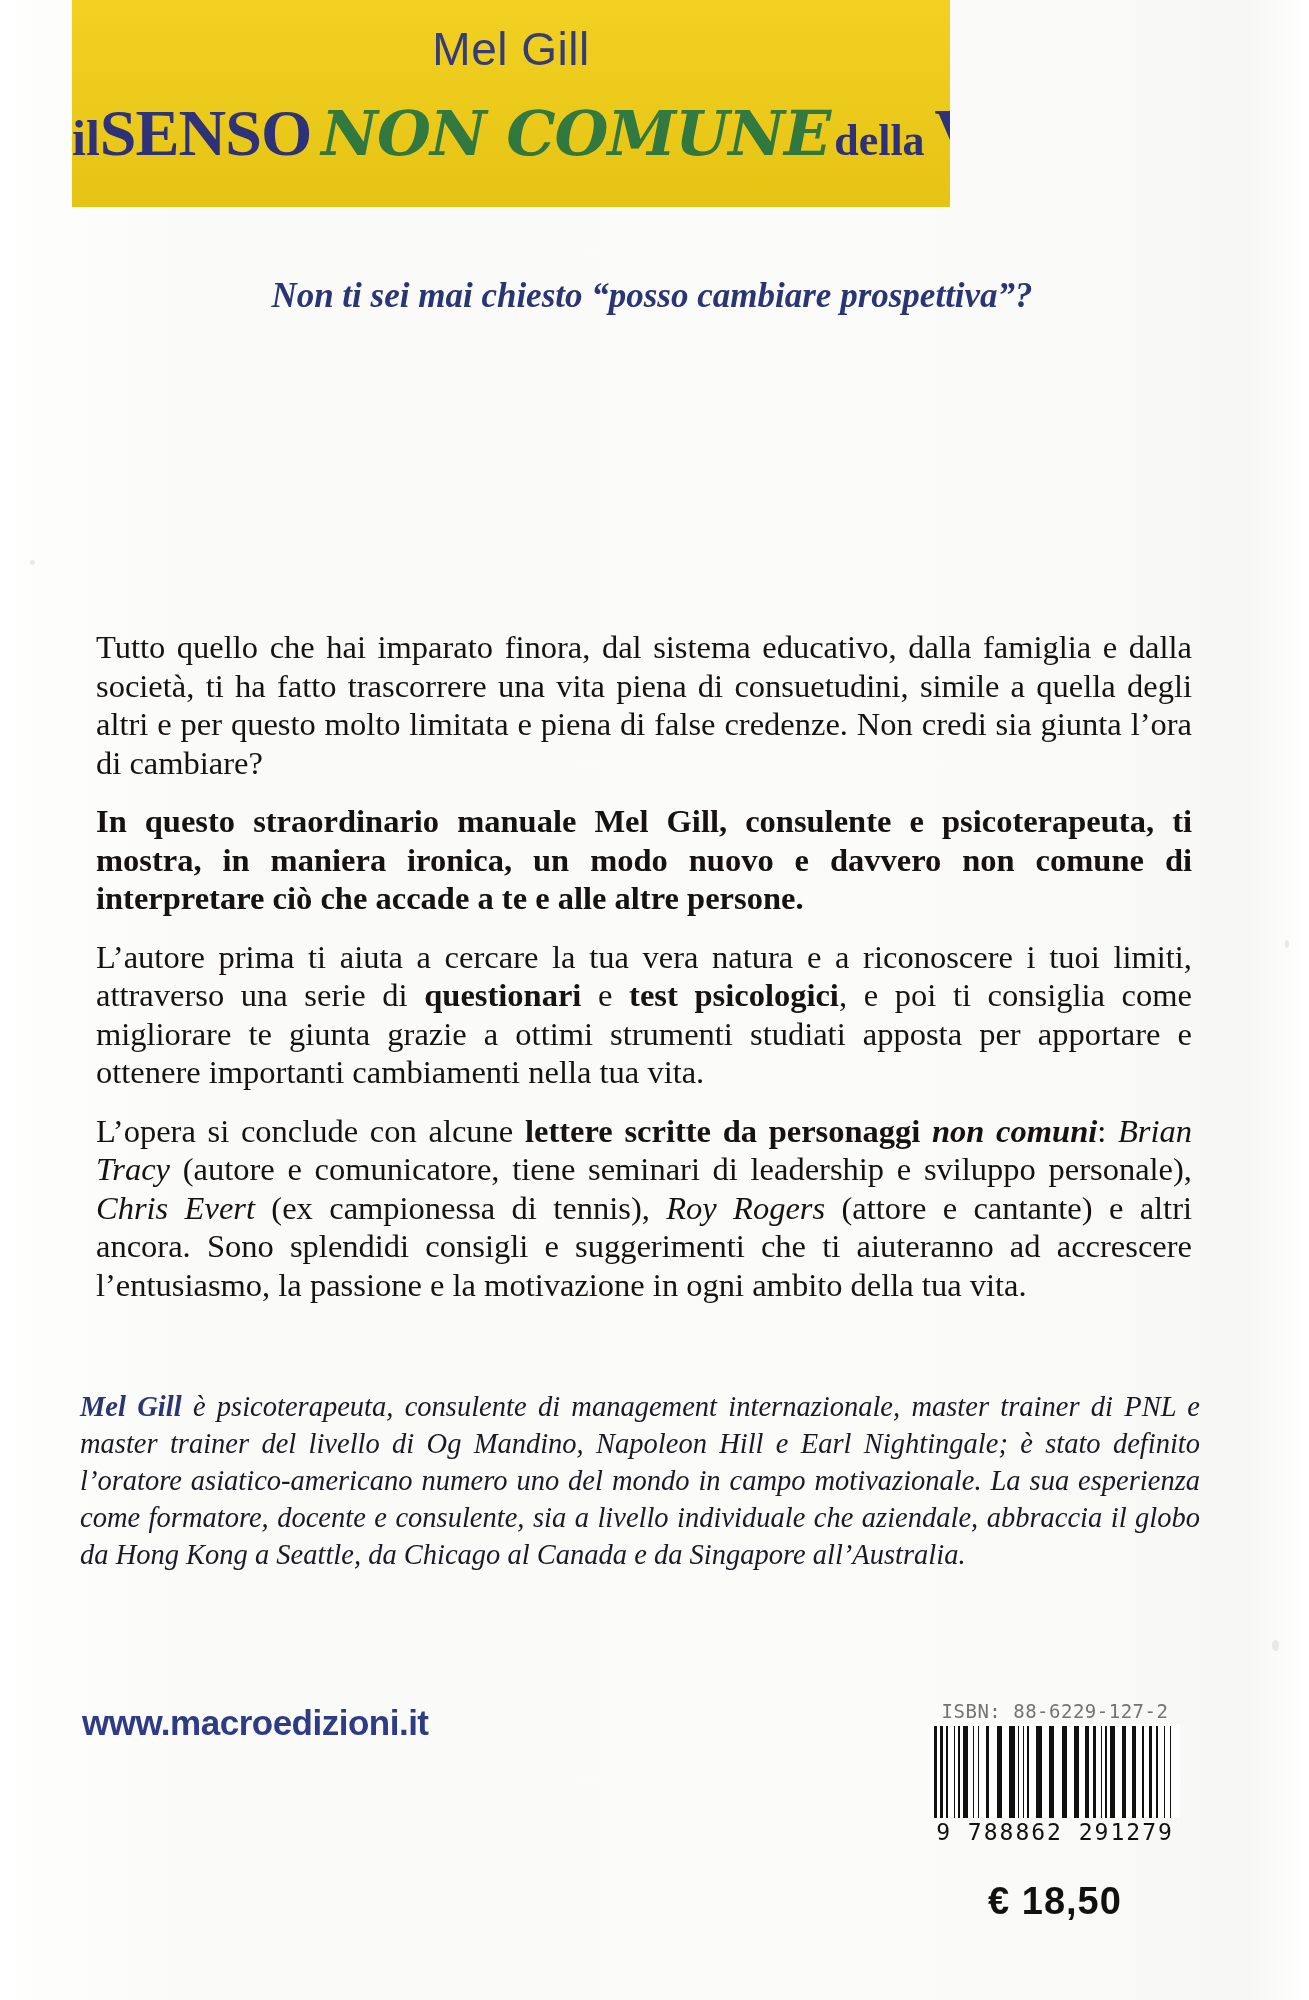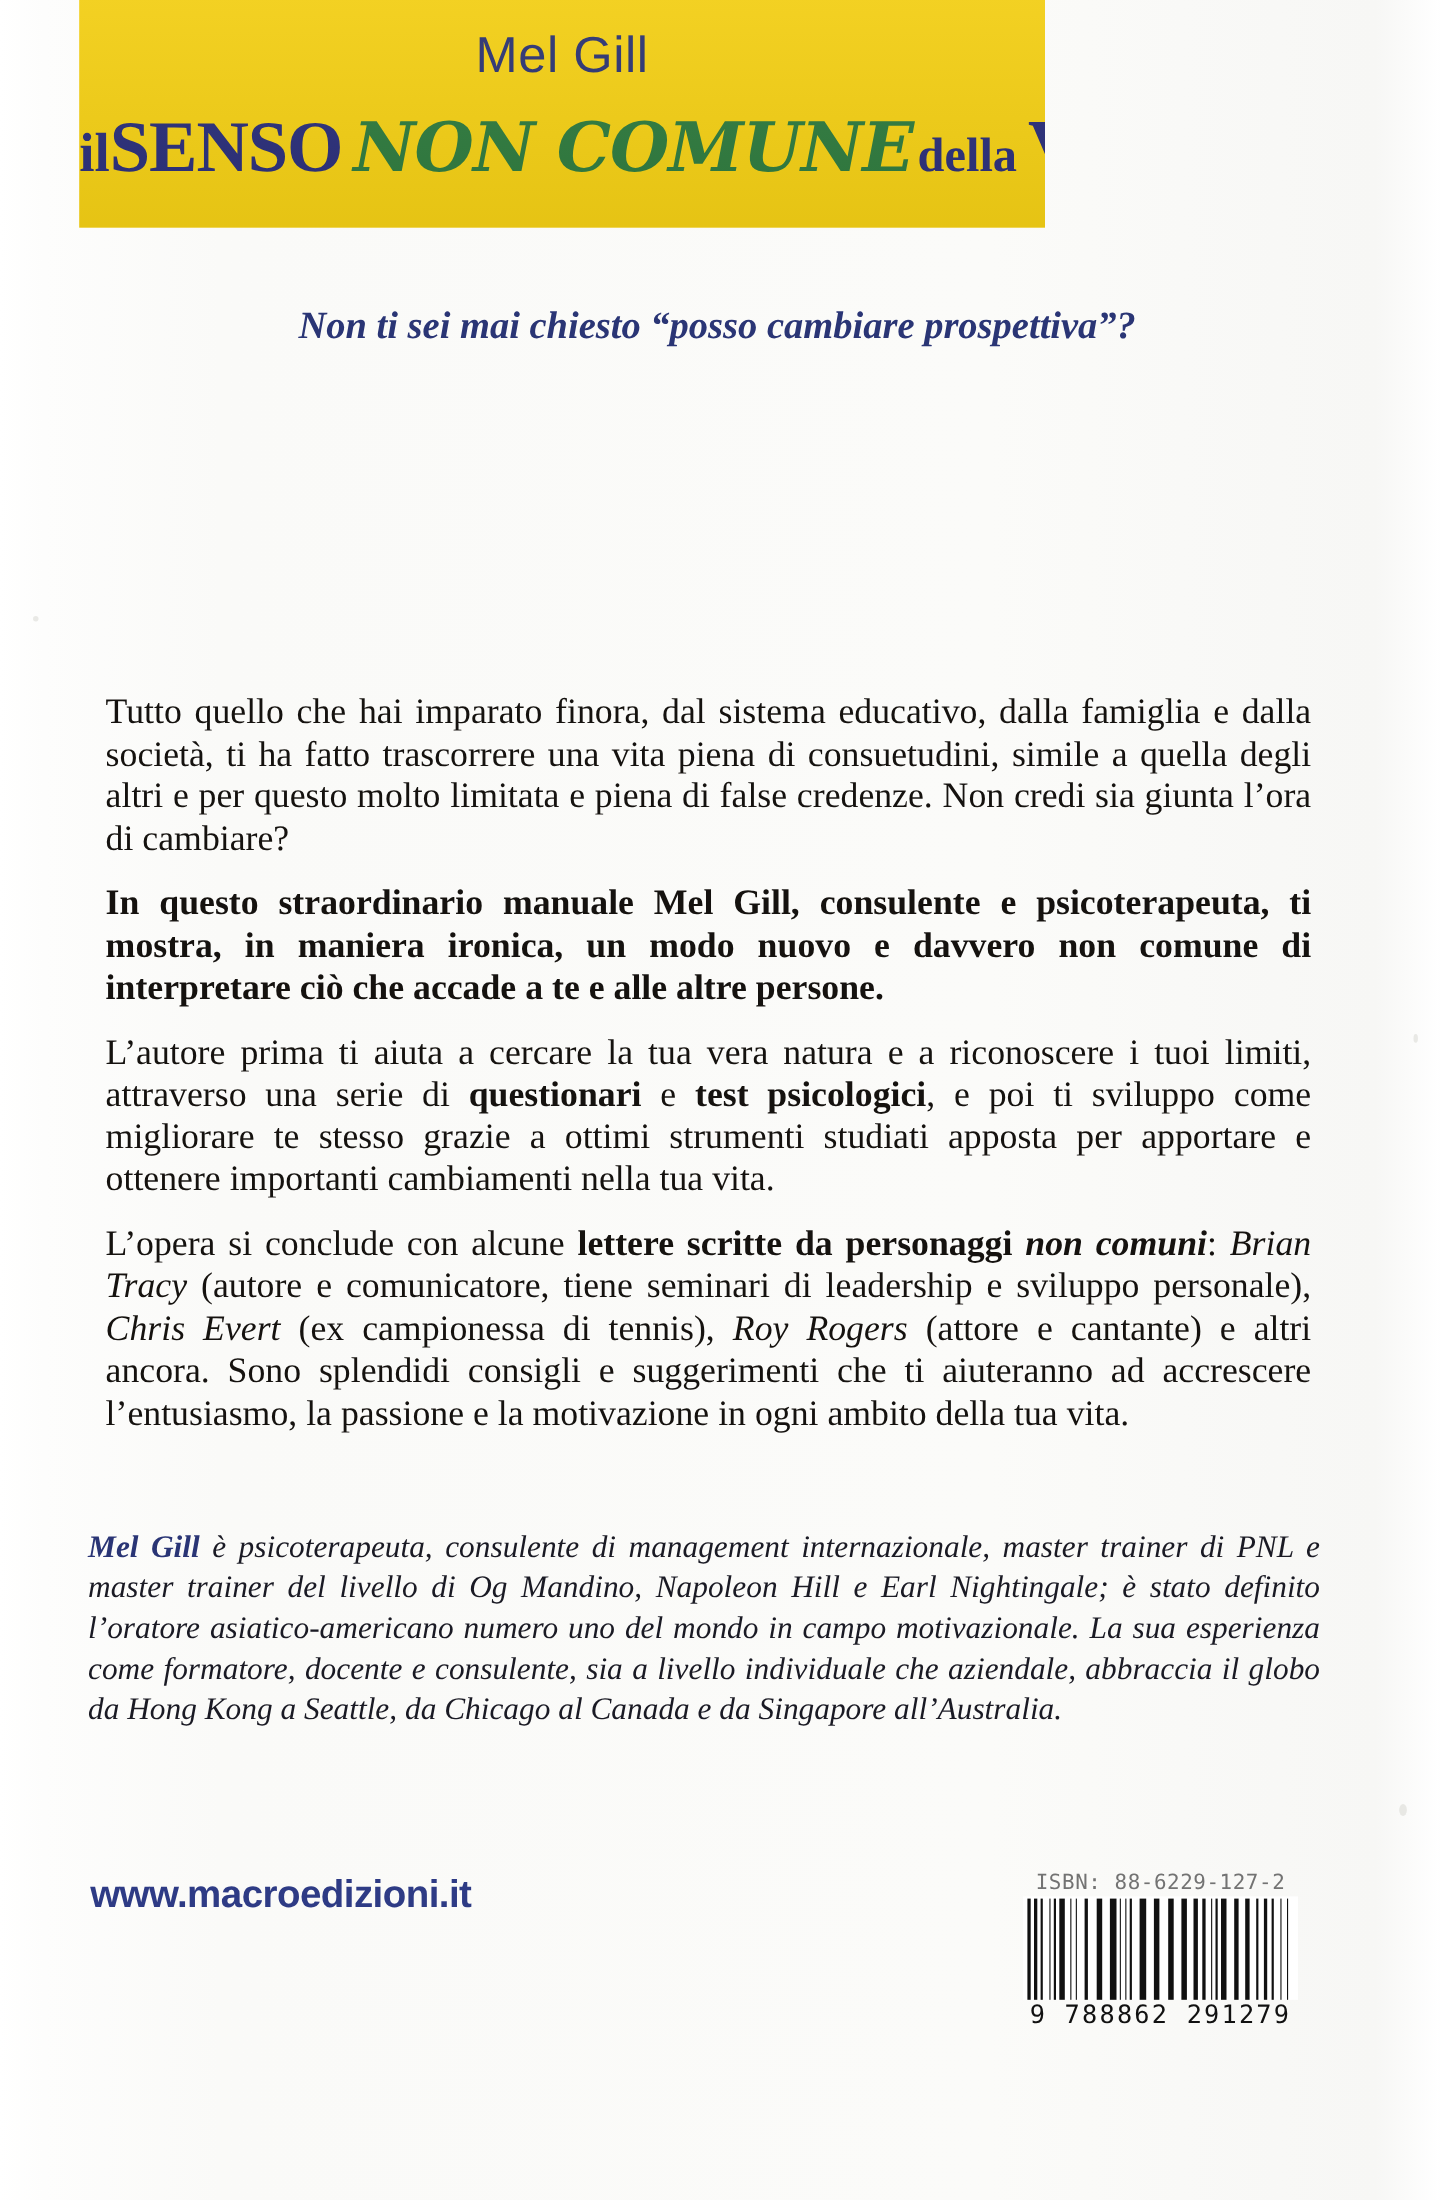--- a/index.html
+++ b/index.html
@@ -234,21 +234,21 @@
     </div>
   </div>
 
   <div class="intro">
     <div>Non ti sei mai chiesto “posso cambiare prospettiva”?</div>
   </div>
 
   <div class="body-copy">
     <p>Tutto quello che hai imparato finora, dal sistema educativo, dalla famiglia e dalla società, ti ha fatto trascorrere una vita piena di consuetudini, simile a quella degli altri e per questo molto limitata e piena di false credenze. Non credi sia giunta l’ora di cambiare?</p>
     <p class="bold">In questo straordinario manuale Mel Gill, consulente e psicoterapeuta, ti mostra, in maniera ironica, un modo nuovo e davvero non comune di interpretare ciò che accade a te e alle altre persone.</p>
-    <p><span>L’autore prima ti aiuta a cercare la tua vera natura e a riconoscere i tuoi limiti, attraverso una serie di </span><b>questionari</b><span> e </span><b>test psicologici</b><span>, e poi ti sviluppo come migliorare te stesso grazie a ottimi strumenti studiati apposta per apportare e ottenere importanti cambiamenti nella tua vita.</span></p>
+    <p><span>L’autore prima ti aiuta a cercare la tua vera natura e a riconoscere i tuoi limiti, attraverso una serie di </span><b>questionari</b><span> e </span><b>test psicologici</b><span>, e poi ti consiglia come migliorare te giunta grazie a ottimi strumenti studiati apposta per apportare e ottenere importanti cambiamenti nella tua vita.</span></p>
     <p><span>L’opera si conclude con alcune </span><b>lettere scritte da personaggi </b><b><i>non comuni</i></b><span>: </span><i>Brian Tracy</i><span> (autore e comunicatore, tiene seminari di leadership e sviluppo personale), </span><i>Chris Evert</i><span> (ex campionessa di tennis), </span><i>Roy Rogers</i><span> (attore e cantante) e altri ancora. Sono splendidi consigli e suggerimenti che ti aiuteranno ad accrescere l’entusiasmo, la passione e la motivazione in ogni ambito della tua vita.</span></p>
   </div>
 
   <div class="bio">
     <span class="name">Mel Gill</span><span> è psicoterapeuta, consulente di management internazionale, master trainer di PNL e master trainer del livello di Og Mandino, Napoleon Hill e Earl Nightingale; è stato definito l’oratore asiatico-americano numero uno del mondo in campo motivazionale. La sua esperienza come formatore, docente e consulente, sia a livello individuale che aziendale, abbraccia il globo da Hong Kong a Seattle, da Chicago al Canada e da Singapore all’Australia.</span>
   </div>
 
   <div class="website">www.macroedizioni.it</div>
 
   <div class="barcode-block">
@@ -311,17 +311,18 @@
         <span style="width: 1.6px; background: rgb(17, 17, 17);"></span>
         <span style="width: 4.8px; background: transparent;"></span>
         <span style="width: 1.6px; background: rgb(17, 17, 17);"></span>
         <span style="width: 3.2px; background: transparent;"></span>
         <span style="width: 1.6px; background: rgb(17, 17, 17);"></span>
         <span style="width: 3.2px; background: transparent;"></span>
       </div>
     <div class="barcode-digits">9 788862 291279</div>
   </div>
 
+  <div class="price">€ 18,50</div>
 
   <div class="speck" style="left:1272px;top:1640px;width:7px;height:11px;"></div>
   <div class="speck" style="left:30px;top:560px;width:5px;height:5px;"></div>
   <div class="speck" style="left:1285px;top:940px;width:4px;height:8px;"></div>
 </div>
 
 </body></html>

